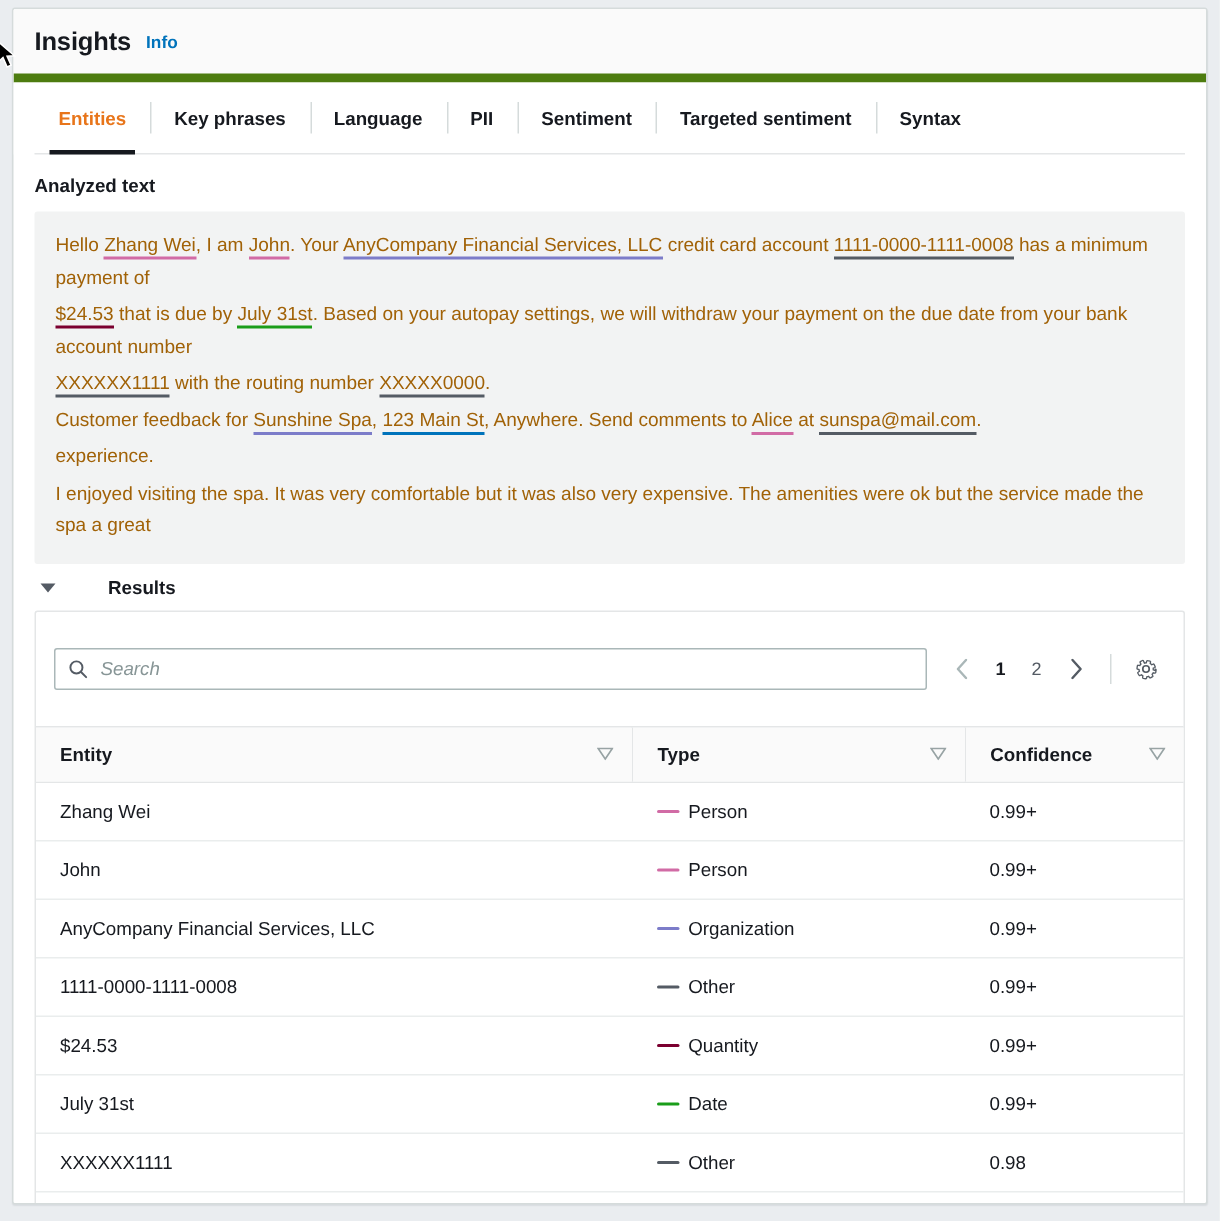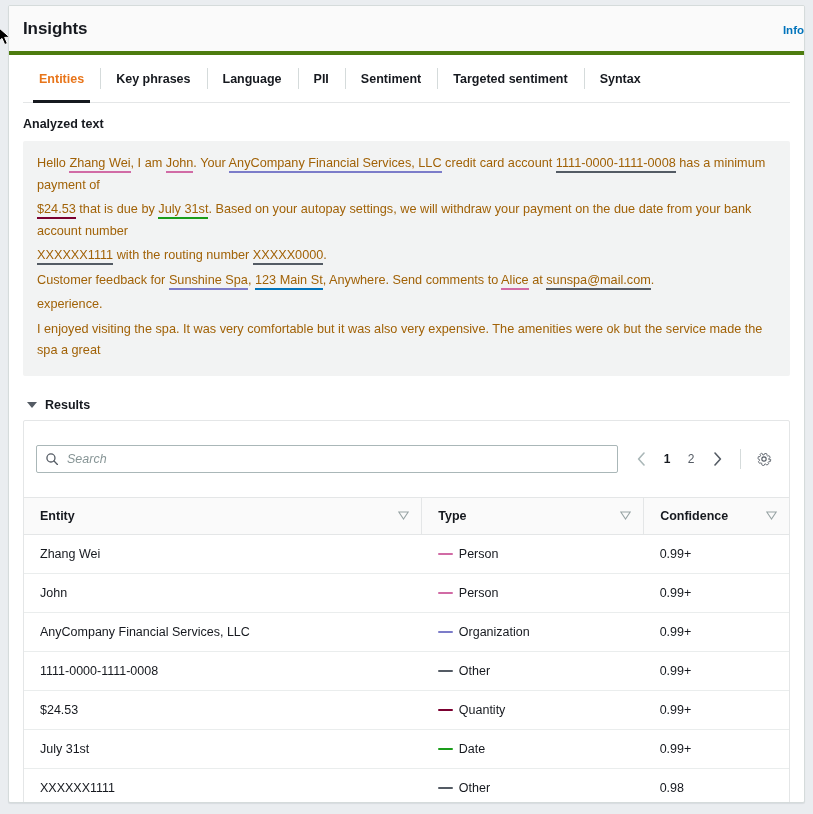--- a/index.html
+++ b/index.html
@@ -26,26 +26,25 @@
     border: 1px solid #d5dbdb;
     border-radius: 2px;
     box-sizing: border-box;
     box-shadow: 0 1px 1px 0 rgba(0,28,36,.08);
     overflow: hidden;
   }
   
   .panel-header {
     height: 49px;
     background: #fafafa;
-    border-bottom: 4px solid #4d7c0f;
+    border-bottom: 6px solid #4d7c0f;
     box-sizing: border-box;
     display: flex;
     align-items: center;
     padding-left: 14px;
-    justify-content: space-between;
   }
   .panel-title {
     font-size: 17px;
     font-weight: bold;
     color: #16191f;
     letter-spacing: -0.1px;
   }
   .info-link {
     font-size: 11.5px;
     font-weight: bold;
@@ -122,21 +121,22 @@
   }
   .analyzed-box p:last-child { margin-bottom: 0; }
   .ent {
     border-bottom: 2px solid transparent;
     padding-bottom: 1px;
   }
   
   .results-header {
     display: flex;
     align-items: center;
-    margin: 22px 0 8px 4px;
+    margin: 9px 0 8px 4px;
+    gap: 27px;
   }
   .caret {
     width: 0; height: 0;
     border-left: 5px solid transparent;
     border-right: 5px solid transparent;
     border-top: 6px solid #545b64;
     margin-right: 8px;
     cursor: pointer;
   }
   .results-title {

